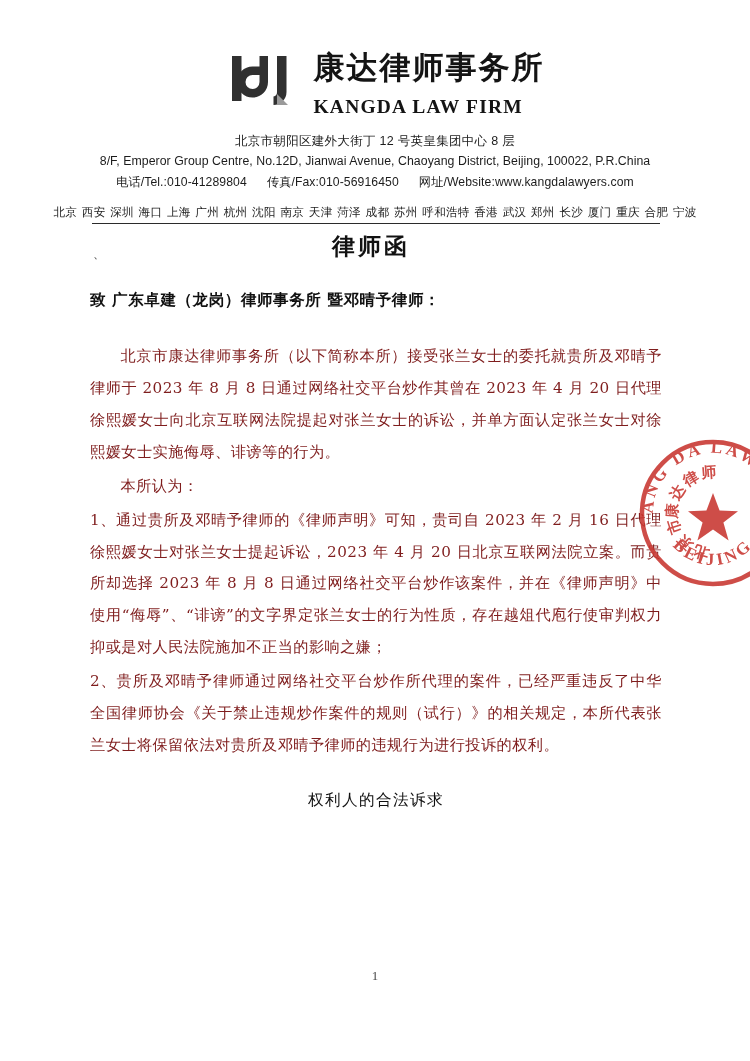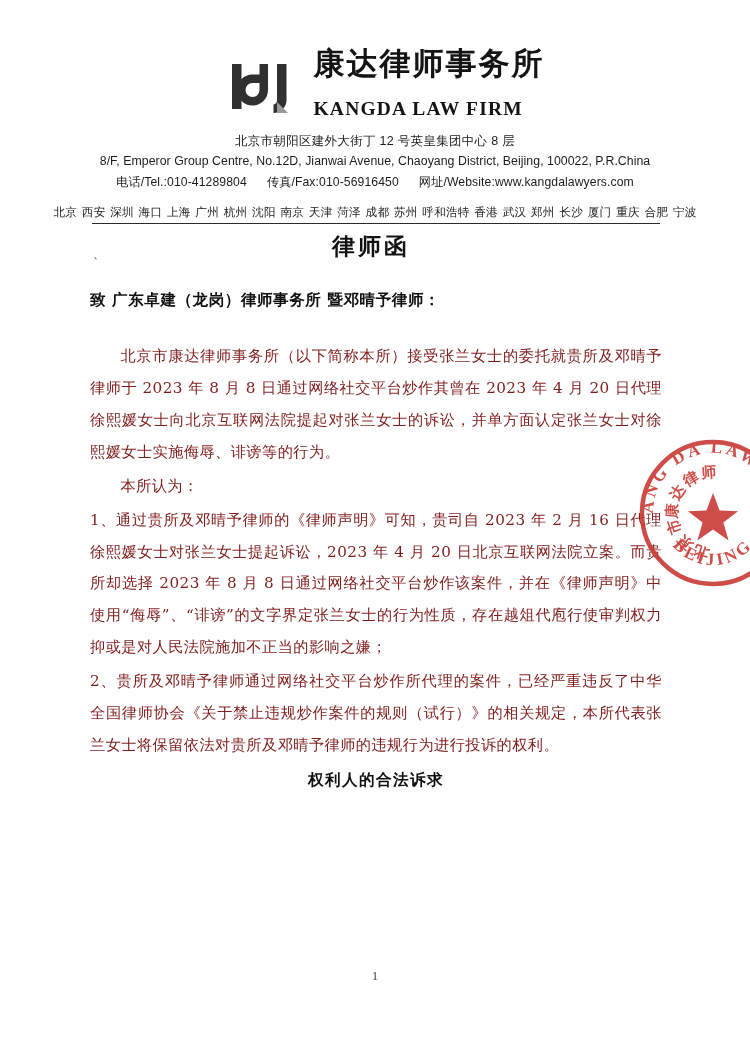--- a/index.html
+++ b/index.html
@@ -26,21 +26,21 @@
   
   .letterhead {
     position: absolute;
     top: 52px;
     left: 0;
     width: 750px;
     text-align: center;
   }
   .logo-row {
     display: flex;
-    align-items: flex-end;
+    align-items: flex-start;
     justify-content: center;
     gap: 22px;
     height: 66px;
     padding-left: 24px;
   }
   .logo-mark {
     width: 62px;
     height: 58px;
     position: relative;
     flex: 0 0 auto;
@@ -58,21 +58,21 @@
     letter-spacing: 2px;
     color: #141414;
     white-space: nowrap;
   }
   .firm-en {
     font-family: "Liberation Serif", "DejaVu Serif", serif;
     font-size: 19.5px;
     font-weight: 700;
     letter-spacing: 1.2px;
     color: #141414;
-    margin-top: 20px;
+    margin-top: 14px;
     white-space: nowrap;
   }
 
   .addr-block {
     margin-top: 14px;
     font-family: "Liberation Sans", "DejaVu Sans", sans-serif;
     color: #1c1c1c;
   }
   .addr-cn {
     font-size: 12.5px;
@@ -160,25 +160,25 @@
     text-justify: inter-character;
     color: #7f1d1d;
     margin: 0 0 2px 0;
   }
   p.indent { text-indent: 2em; }
   p.tight { margin-bottom: 0; }
 
   .section-head {
     font-family: "DejaVu Serif", "Liberation Serif", serif;
     font-size: 15.6px;
-    font-weight: 700;
+    font-weight: 400;
     letter-spacing: 1.4px;
     text-align: center;
     color: #101010;
-    margin: 8px 0 26px 0;
+    margin: 28px 0 26px 0;
   }
 
   
   .seal {
     position: absolute;
     top: 437px;
     left: 637px;
     width: 152px;
     height: 152px;
     opacity: 0.88;

